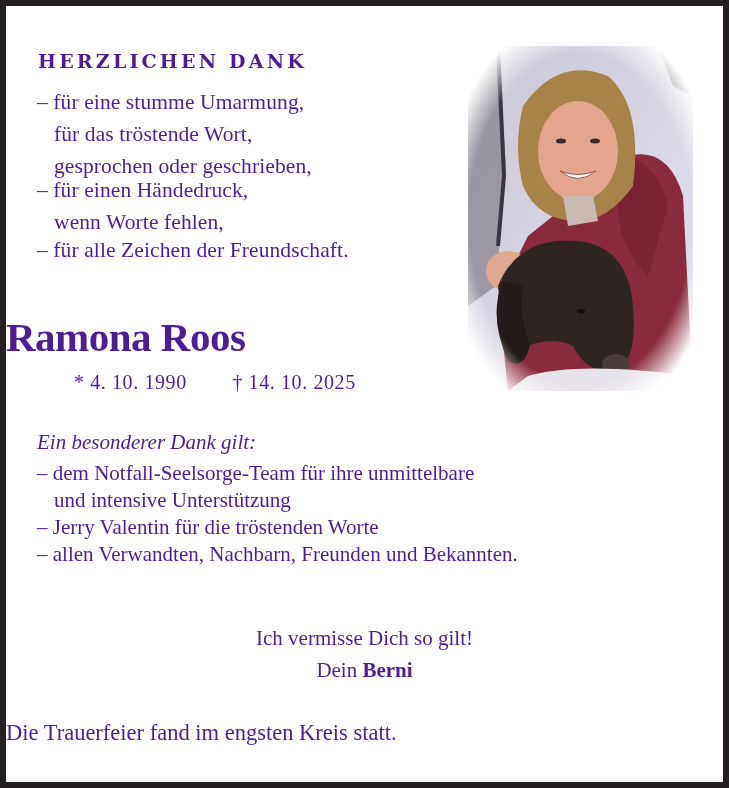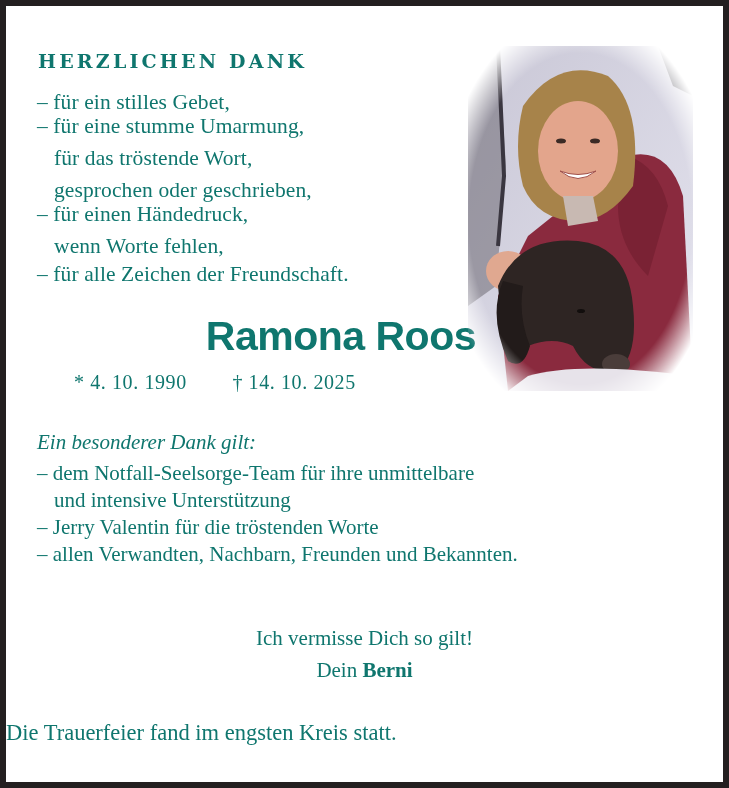--- a/index.html
+++ b/index.html
@@ -1,37 +1,37 @@
 <!DOCTYPE html>
 <html><head>
 <meta charset="utf-8">
 <style>
   html, body { margin: 0; padding: 0; background: #231f20; }
   body { width: 729px; height: 788px; overflow: hidden; position: relative; }
   .card {
     position: absolute; left: 6px; top: 6px; width: 717px; height: 776px;
-    background: #ffffff; color: #0f766e;
+    background: #ffffff; color: #4c1d95;
     font-family: "DejaVu Serif", "Liberation Serif", serif;
   }
   .heading {
     position: absolute; left: 32px; top: 44px;
     font-family: "DejaVu Serif", serif; font-weight: bold;
     font-size: 19px; letter-spacing: 3.2px; margin: 0;
   }
   .thanks-list {
     position: absolute; left: 31px; top: 84px; margin: 0; padding: 0; list-style: none;
     font-family: "Liberation Serif", serif; font-size: 21.5px; line-height: 24px;
     letter-spacing: 0.1px;
   }
   .thanks-list li { padding-left: 17px; text-indent: -17px; margin-bottom: 0; }
   .thanks-list li.last { margin-top: 4px; }
   .thanks-list .cont { display: block; text-indent: 0; margin-top: 8px; }
   .name {
-    position: absolute; left: 0; width: 470px; top: 307px; text-align: right;
-    font-family: Liberation Sans, sans-serif; font-weight: bold; font-size: 41px;
+    position: absolute; left: 0; width: 470px; top: 307px; text-align: left;
+    font-family: Liberation Serif, serif; font-weight: bold; font-size: 41px;
     letter-spacing: -0.5px; margin: 0;
   }
   .dates {
     position: absolute; left: 68px; top: 365px;
     font-family: "Liberation Serif", serif; font-size: 20px; letter-spacing: 0.6px;
   }
   .dates .death { margin-left: 40px; }
   .photo {
     position: absolute; left: 462px; top: 40px; width: 225px; height: 345px;
     overflow: hidden;
@@ -62,23 +62,20 @@
   }
 </style>
 </head>
 <body>
 
 <div class="card">
 
   <h2 class="heading">HERZLICHEN DANK</h2>
 
   <ul class="thanks-list">
-    <li>
-      <span>– für ein stilles Gebet,</span>
-    </li>
     <li>
       <span>– für eine stumme Umarmung,</span>
       <span class="cont">für das tröstende Wort,</span>
       <span class="cont">gesprochen oder geschrieben,</span>
     </li>
     <li>
       <span>– für einen Händedruck,</span>
       <span class="cont">wenn Worte fehlen,</span>
     </li>
     <li class="last">

